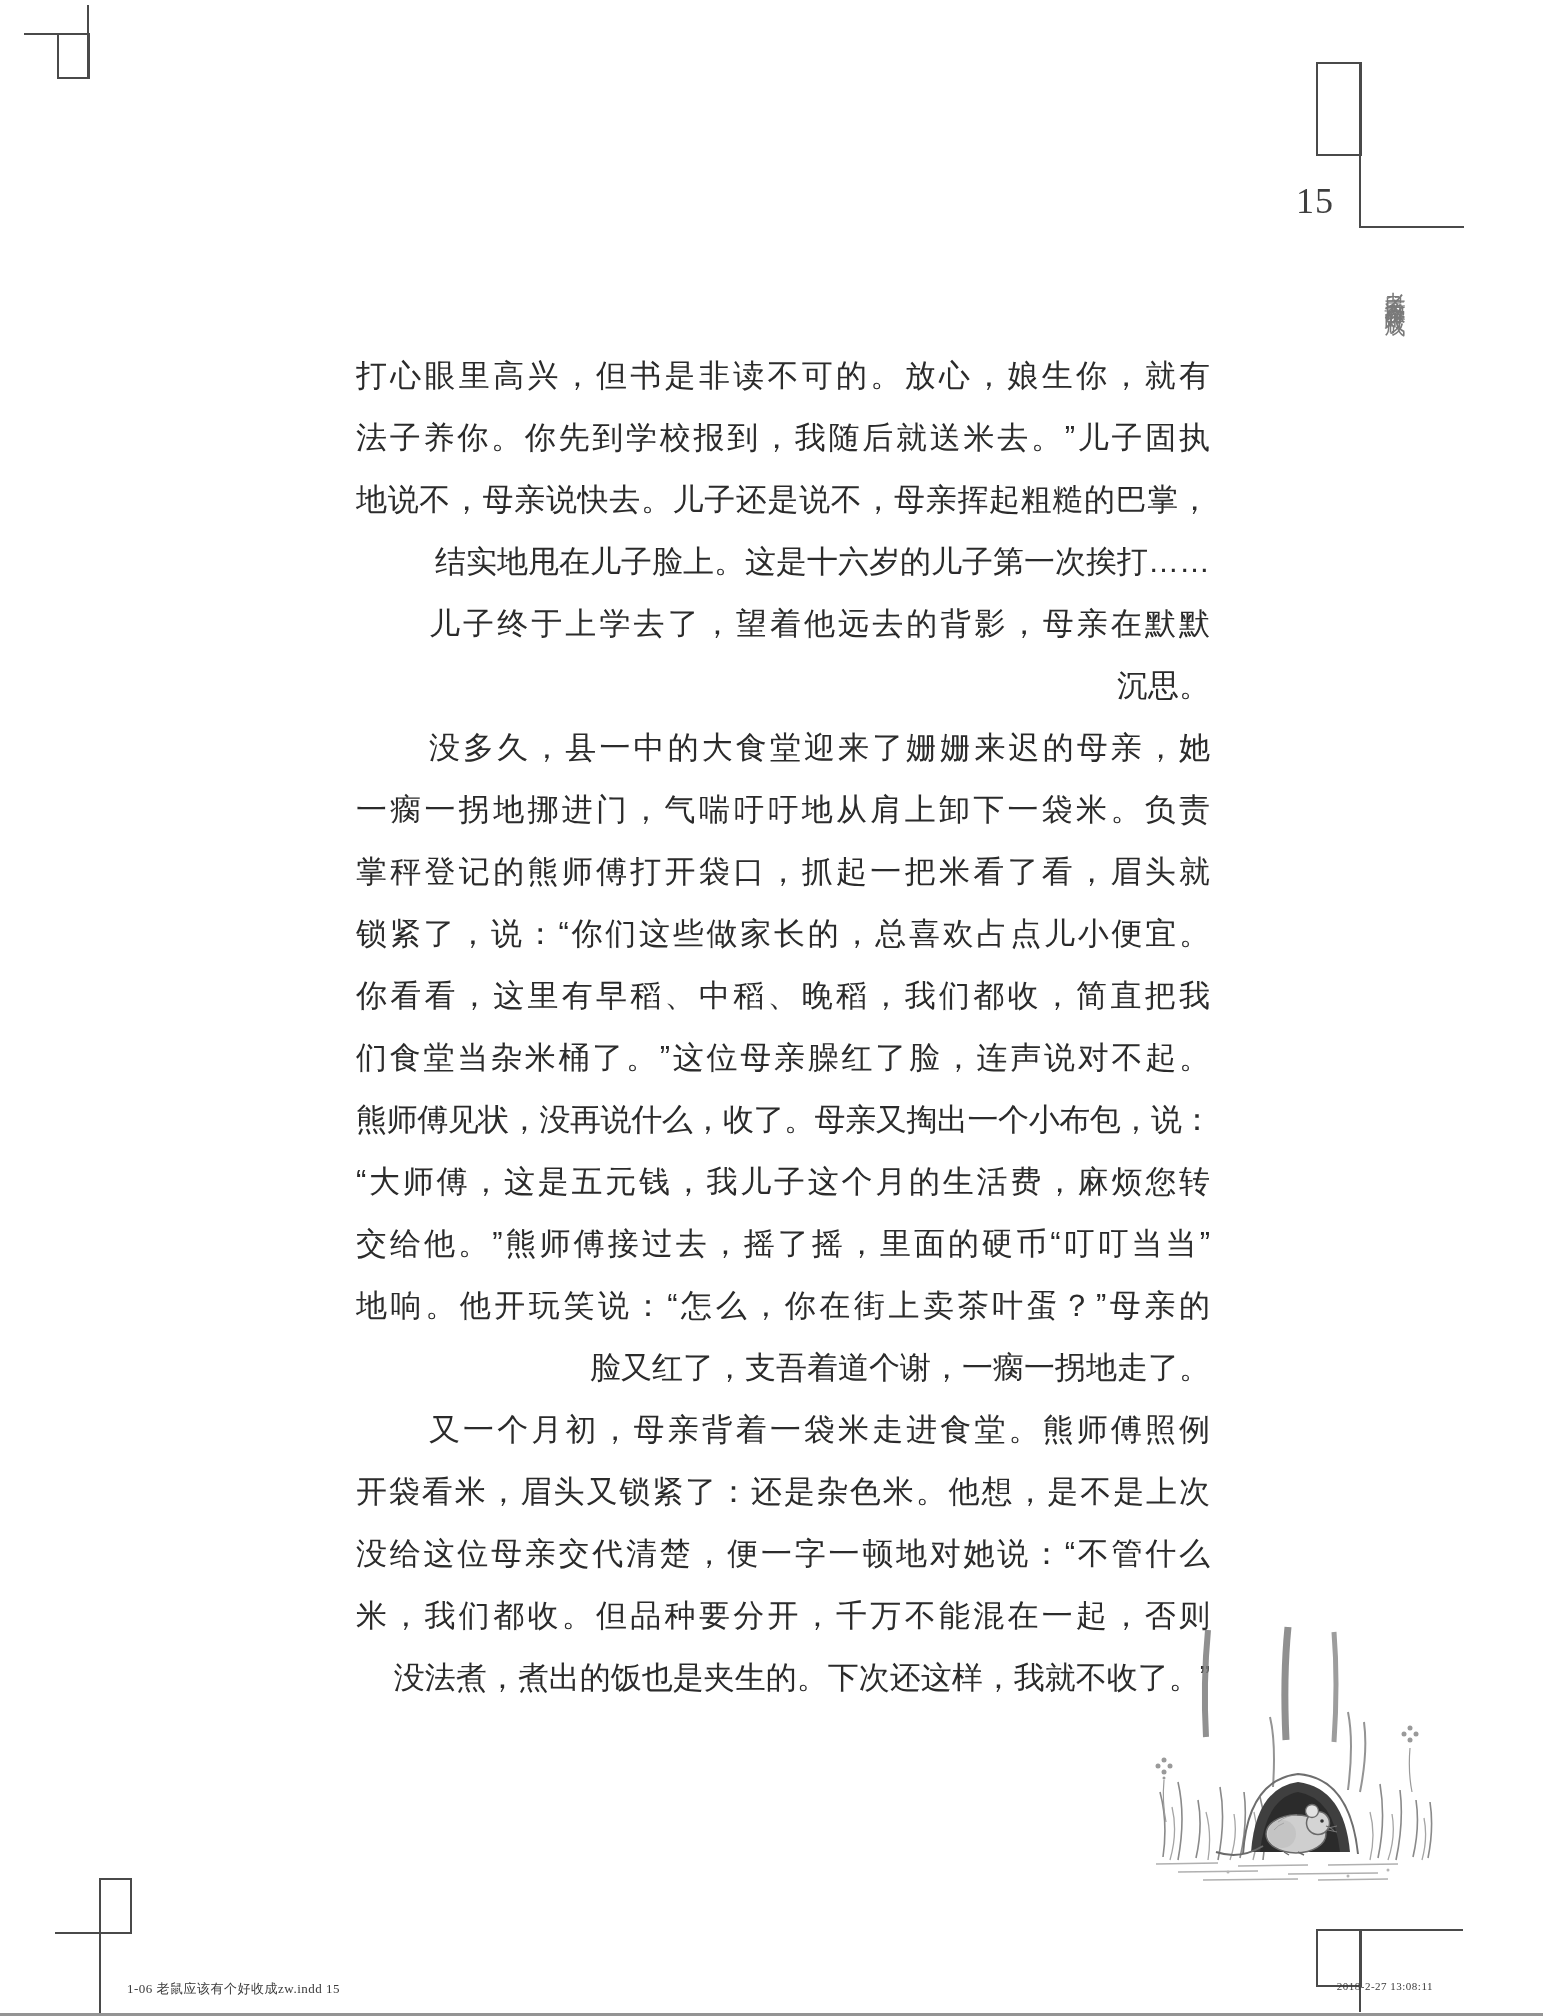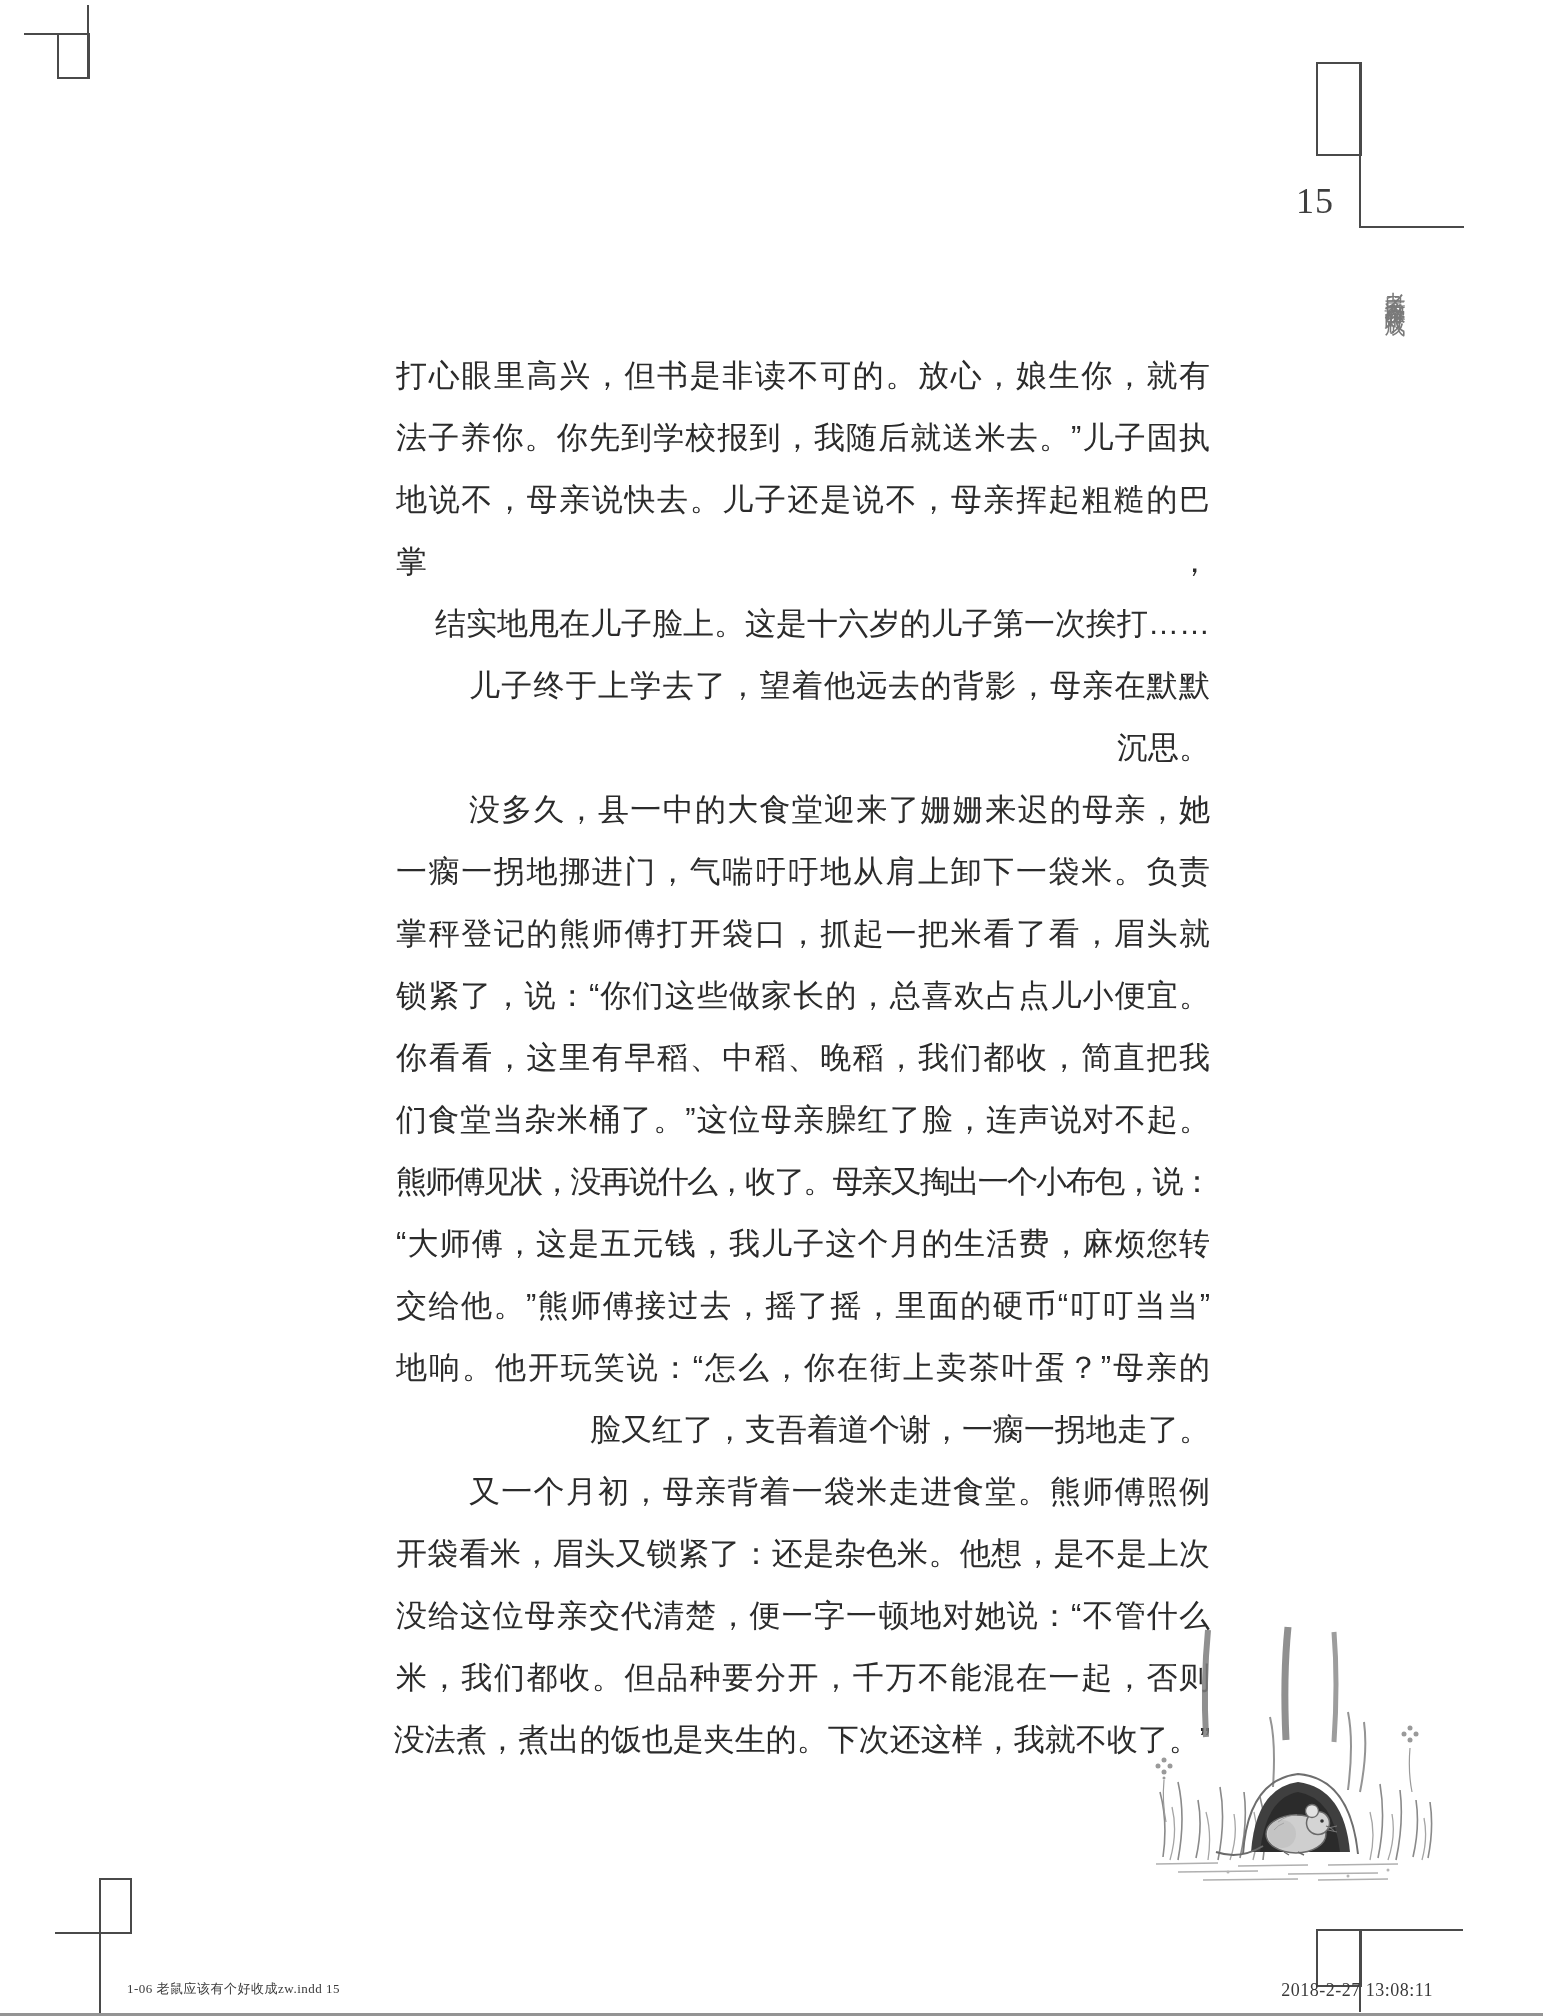--- a/index.html
+++ b/index.html
@@ -12,21 +12,21 @@
   }
   
   .body-text{
     position:absolute;
     left:356px;top:345px;width:854px;
     font-size:31px;line-height:62px;
     color:#2b2b2b;
     font-family:"Liberation Sans",sans-serif;
   }
   .line{white-space:nowrap;text-align:right;}
-  .line.fill{white-space:normal;text-align:justify;text-align-last:justify;margin-left:40px;}
+  .line.fill{white-space:normal;text-align:justify;text-align-last:justify;}
   .line.indent{text-indent:73px;}
   .line.tight{letter-spacing:-2.5px;}
   
   .page-number{
     position:absolute;left:1296px;top:180px;
     font-family:"Liberation Serif",serif;
     font-size:36px;color:#3f3f3f;letter-spacing:1px;text-align:center;
   }
   .margin-title{
     position:absolute;left:1381px;top:275px;
@@ -37,21 +37,21 @@
   }
   
   .footer-left{
     position:absolute;left:127px;top:1980px;
     font-family:"Liberation Serif",serif;
     font-size:13px;color:#3a3a3a;letter-spacing:0.5px;
   }
   .footer-right{
     position:absolute;right:110px;top:1980px;
     font-family:"Liberation Serif",serif;
-    font-size:18px;color:#3a3a3a;letter-spacing:0.5px;
+    font-size:11px;color:#3a3a3a;letter-spacing:0.5px;
   }
   
   .mark{position:absolute;background:#4a4a4a;}
   .mark-rect{position:absolute;border:2px solid #4a4a4a;background:transparent;}
   .scan-edge{position:absolute;left:0;bottom:0;width:100%;height:3px;background:#949494;}
   
   .illustration{position:absolute;left:1148px;top:1622px;width:290px;height:268px;}
 </style>
 </head>
 <body>

